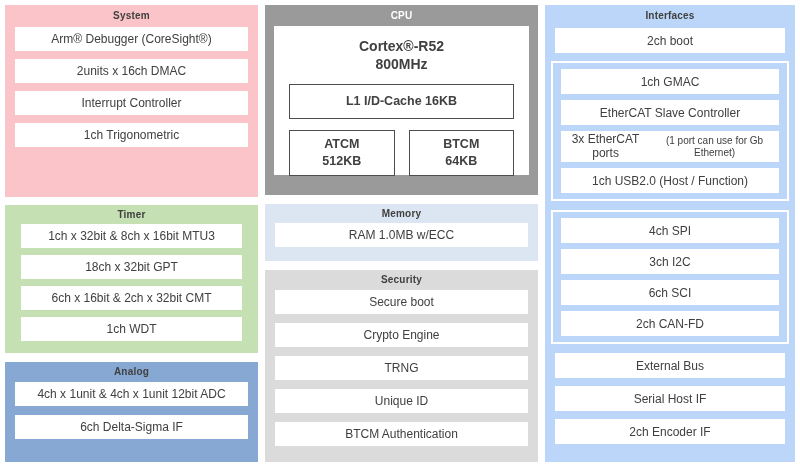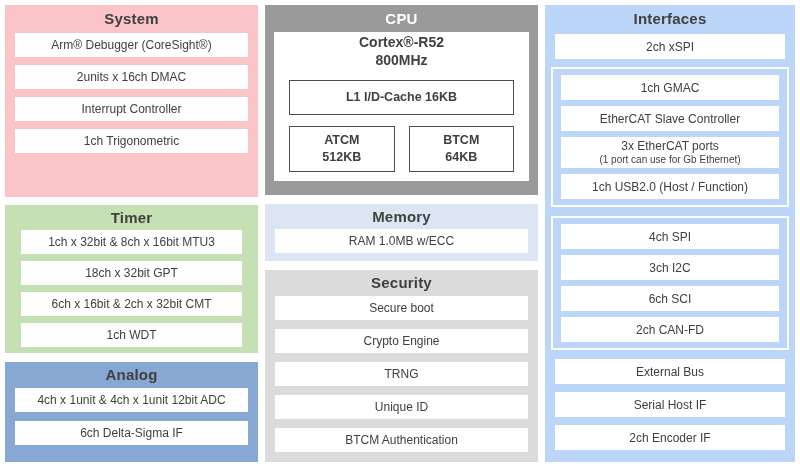--- a/index.html
+++ b/index.html
@@ -2,42 +2,42 @@
 <html><head>
 <meta charset="utf-8">
 <style>
   html, body { margin:0; padding:0; background:#ffffff; }
   .canvas {
     position:relative; width:800px; height:470px; background:#ffffff;
     font-family:"Liberation Sans", sans-serif; color:#404040; overflow:hidden;
   }
   .block { position:absolute; box-sizing:border-box; }
   .title {
-    font-weight:bold; font-size:15px; text-align:center;
+    font-weight:bold; font-size:10px; text-align:center;
     padding:5px 0 6px; color:#404040; letter-spacing:0.2px;
   }
   .item {
     background:#ffffff; margin:0 10px 8px; height:24px;
     display:flex; align-items:center; justify-content:center;
     font-size:12px; color:#404040; text-align:center;
   }
 
   
   #system { left:5px; top:5px; width:253px; height:192px; background:#FAC4C8; }
   #timer  { left:5px; top:205px; width:253px; height:148px; background:#C5E0B2; }
   #timer .title { padding:4px 0 4px; }
   #timer .item { margin:0 16px 7px; }
   #analog { left:5px; top:362px; width:253px; height:100px; background:#87A8D2; }
   #analog .title { padding:4px 0 5px; }
   #analog .item { margin:0 10px 9px;text-align:center; }
 
   
   #cpu { left:265px; top:5px; width:273px; height:190px; background:#9A9A9A; }
   #cpu .title { color:#ffffff; padding:5px 0 5px; }
-  .cpu-inner { background:#ffffff; margin:0 9px; height:149px; box-sizing:border-box; padding-top:1px; }
+  .cpu-inner { background:#ffffff; margin:0 9px; height:149px; box-sizing:border-box; padding-top:11px; }
   .cpu-core { text-align:center; font-weight:bold; font-size:14px; line-height:1.32; color:#404040; }
   .cpu-cache {
     border:1.5px solid #4d4d4d; margin:10px 15px 11px; height:35px;
     display:flex; align-items:center; justify-content:center;
     font-weight:bold; font-size:12.5px; box-sizing:border-box;
   }
   .cpu-tcm-row { display:flex; gap:14px; margin:0 15px; }
   .cpu-tcm {
     flex:1; border:1.5px solid #4d4d4d; text-align:center;
     font-weight:bold; font-size:12.5px; line-height:1.35; padding:5px 0;
@@ -53,21 +53,21 @@
   
   #interfaces { left:545px; top:5px; width:250px; height:457px; background:#BBD6F8; }
   #interfaces .title { padding:5px 0 7px; }
   .if-item {
     background:#ffffff; margin:0 10px 8px; height:25px;
     display:flex; align-items:center; justify-content:center;
     font-size:12px; text-align:center;
   }
   .if-group { border:2px solid #ffffff; margin:1px 6px 9px; padding:6px 4px 0; }
   .if-group .if-item { margin:0 4px 6px; }
-  .if-item.two-line { height:31px; flex-direction:column; line-height:1.15; }
+  .if-item.two-line { height:31px; flex-direction:row; line-height:1.15;justify-content:space-between; }
   .if-sub { font-size:10px; }
 </style>
 </head>
 <body>
 
 <div class="canvas">
 
   <div class="block" id="system">
     <div class="title">System</div>
     <div class="item">Arm® Debugger (CoreSight®)</div>
@@ -120,21 +120,21 @@
     <div class="title">Security</div>
     <div class="item">Secure boot</div>
     <div class="item">Crypto Engine</div>
     <div class="item">TRNG</div>
     <div class="item">Unique ID</div>
     <div class="item">BTCM Authentication</div>
   </div>
 
   <div class="block" id="interfaces">
     <div class="title">Interfaces</div>
-    <div class="if-item">2ch xSPI</div>
+    <div class="if-item">2ch boot</div>
 
     <div class="if-group">
       <div class="if-item">1ch GMAC</div>
       <div class="if-item">EtherCAT Slave Controller</div>
       <div class="if-item two-line">
         <span>3x EtherCAT ports</span>
         <span class="if-sub">(1 port can use for Gb Ethernet)</span>
       </div>
       <div class="if-item">1ch USB2.0 (Host / Function)</div>
     </div>

